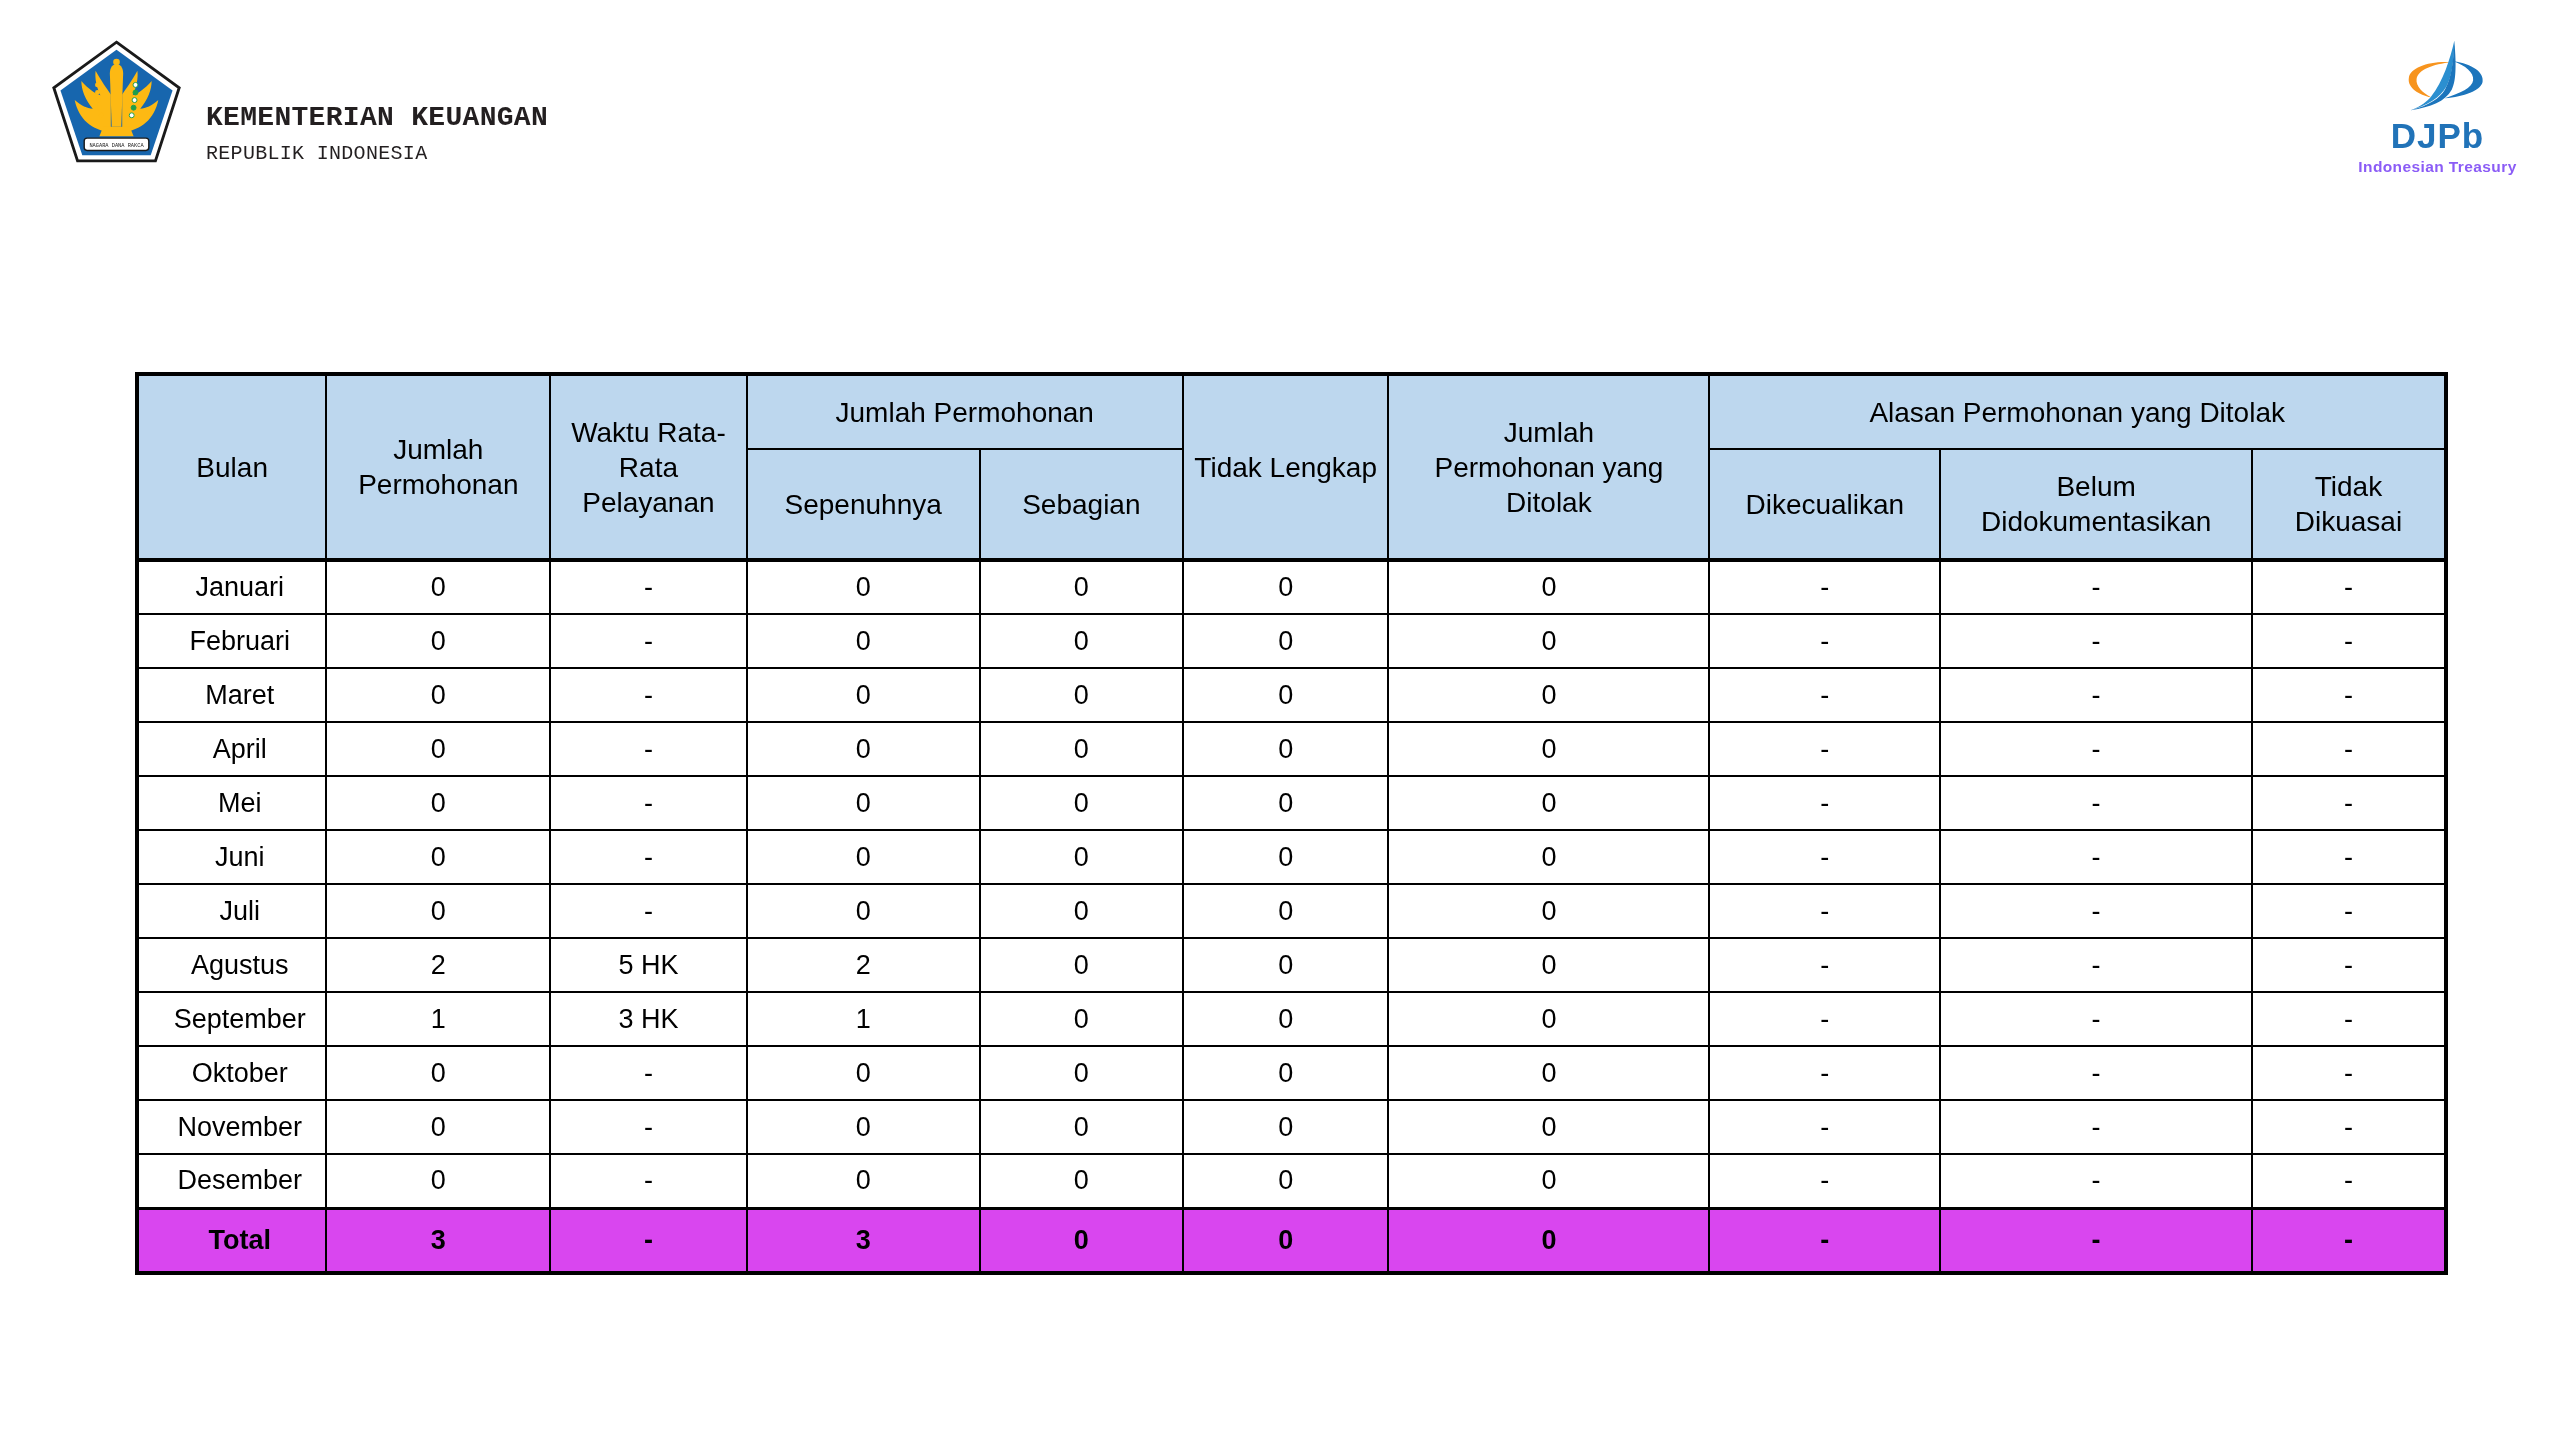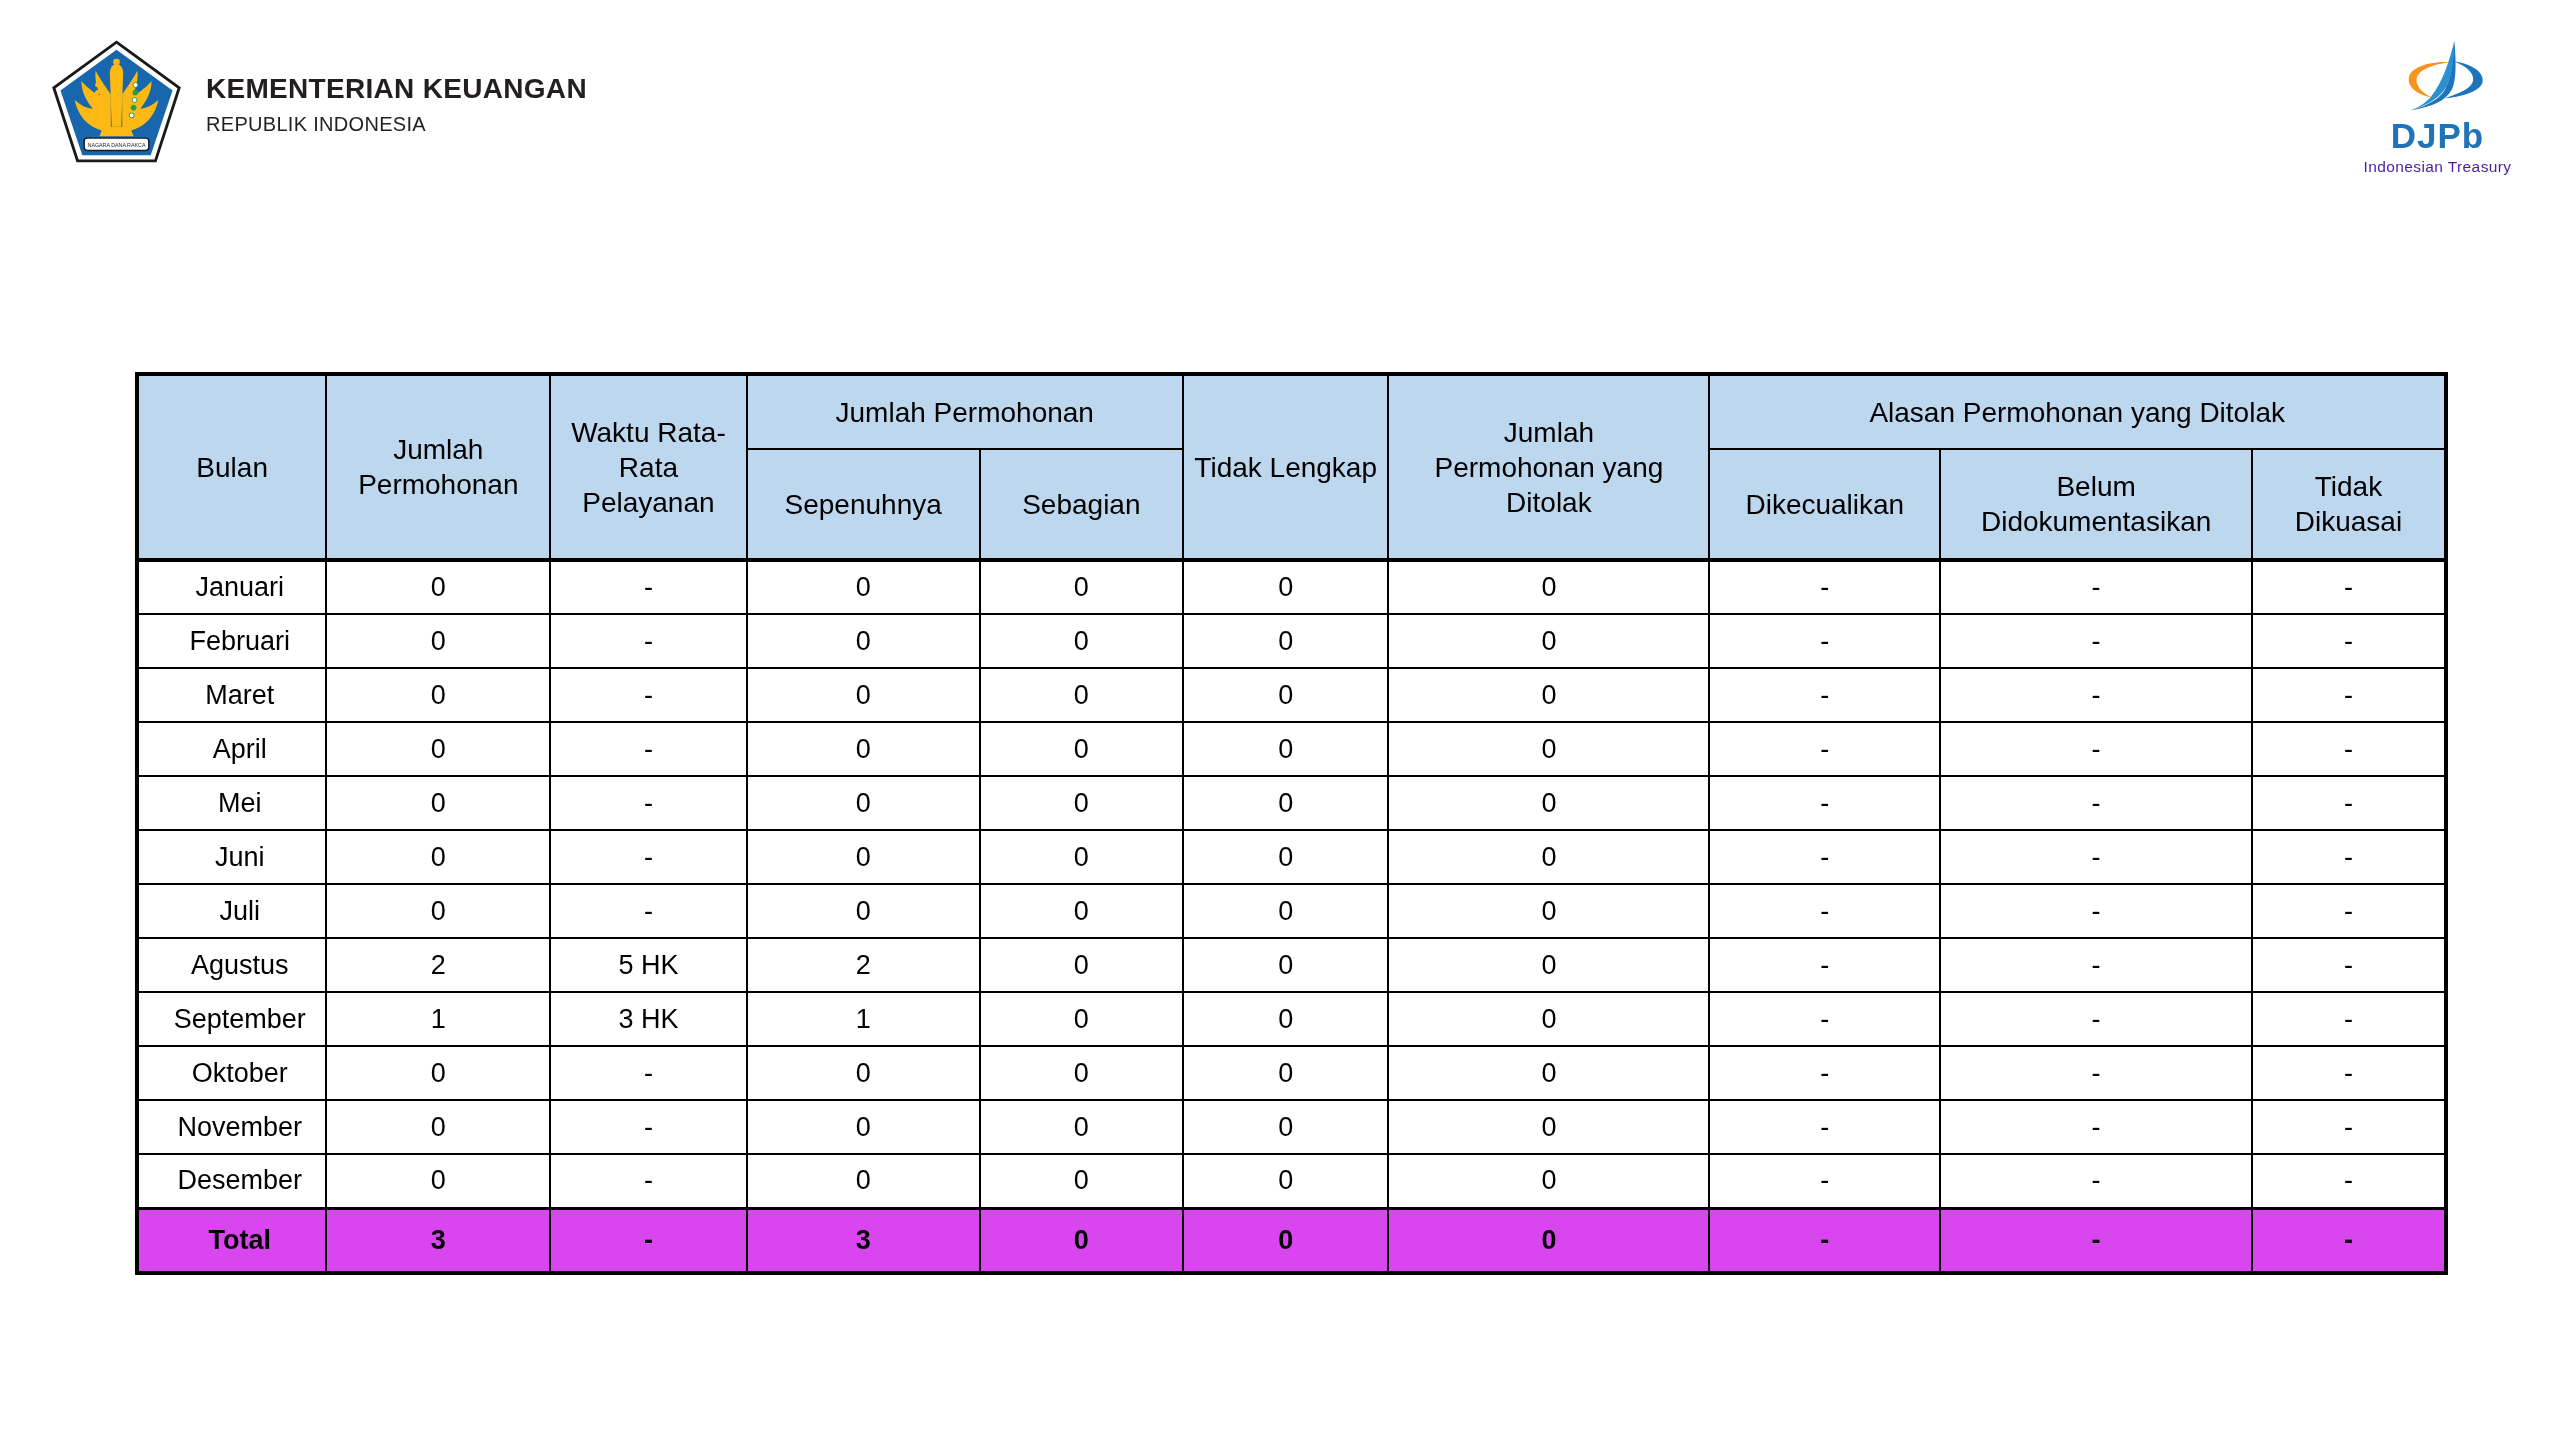--- a/index.html
+++ b/index.html
@@ -1,30 +1,30 @@
 <!DOCTYPE html>
 <html><head>
 <meta charset="utf-8">
 <style>
   html,body{margin:0;padding:0;}
   body{
     width:2576px;height:1449px;position:relative;background:#ffffff;
     font-family:"Liberation Sans","DejaVu Sans",sans-serif;color:#000;overflow:hidden;
   }
   
-  .brand-left{position:absolute;left:50px;top:29px;display:flex;align-items:center;}
+  .brand-left{position:absolute;left:50px;top:29px;display:flex;align-items:flex-end;font-family:Liberation Mono, monospace;}
   .brand-left svg{display:block;margin-top:9.7px;}
   .ministry-text{margin-left:23px;margin-top:15.5px;color:#231F20;}
   .ministry-name{font-size:28px;font-weight:700;letter-spacing:0.3px;}
   .ministry-sub{font-size:20px;font-weight:400;margin-top:8.7px;letter-spacing:0.3px;}
   
   .brand-right{position:absolute;left:2334px;top:29px;width:207px;text-align:center;}
   .brand-right svg{display:block;margin:0 auto;}
   .djpb-abbr{font-size:35px;font-weight:700;color:#2173B8;line-height:1;margin-top:1.9px;letter-spacing:1px;}
-  .djpb-sub{font-size:15.5px;font-weight:400;color:#4c1d95;margin-top:4.8px;letter-spacing:0.4px;}
+  .djpb-sub{font-size:15.5px;font-weight:700;color:#8b5cf6;margin-top:4.8px;letter-spacing:0.4px;}
   
   .title{position:absolute;top:191px;left:0;right:0;text-align:center;
          font-size:45px;font-weight:700;line-height:60px;color:#000;}
   
   .table-wrap{position:absolute;left:135px;top:372px;width:2313px;}
   table{width:100%;border-collapse:collapse;table-layout:fixed;border:4.8px solid #000;}
   th,td{border:2.9px solid #000;vertical-align:middle;box-sizing:border-box;}
   thead th{
     background:#BDD7EE;font-weight:400;font-size:28px;line-height:35px;
     text-align:center;padding:3.9px 7.7px;

